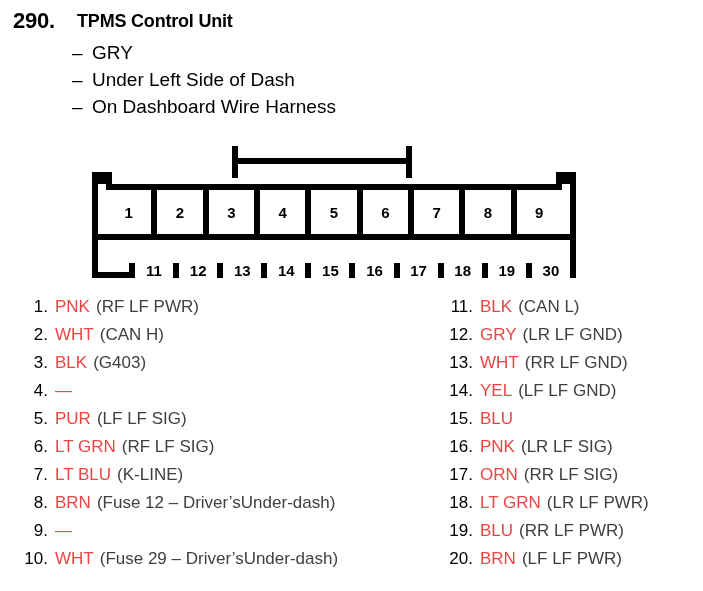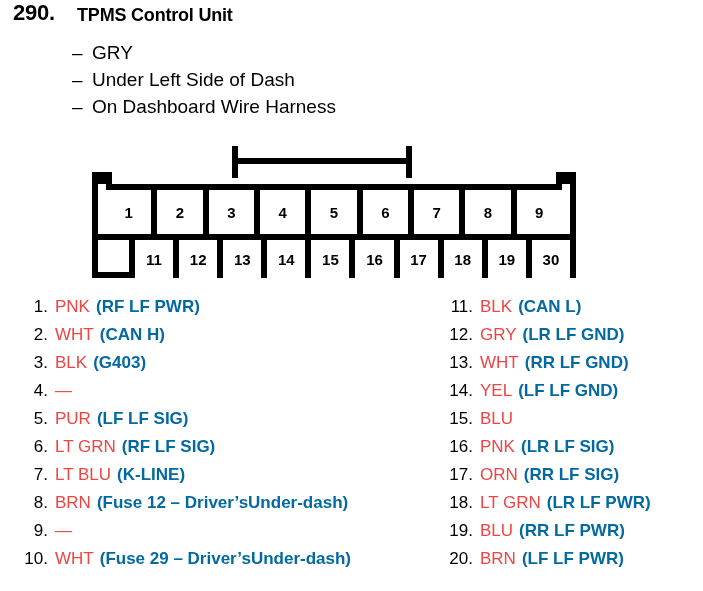--- a/index.html
+++ b/index.html
@@ -19,23 +19,23 @@
   
   #header {
     position: absolute;
     left: 0;
     top: 0;
     width: 703px;
   }
   #title-row {
     position: absolute;
     left: 13px;
-    top: 0;
-    display: flex;
-    align-items: flex-end;
+    top: 8px;
+    display: flex;
+    align-items: center;
     white-space: nowrap;
   }
   #title-number {
     font-size: 22px;
     font-weight: bold;
     letter-spacing: -0.2px;
   }
   #title-text {
     font-size: 18px;
     font-weight: bold;
@@ -153,20 +153,21 @@
     height: 6px;
     background: #000;
   }
   #row-bottom {
     position: absolute;
     left: 37px;
     top: 68px;
     width: 441px;
     height: 38px;
     display: flex;
+    align-items: flex-end;
   }
   .pin-cell {
     position: relative;
     flex: 1 1 0;
     display: flex;
     align-items: center;
     justify-content: center;
     font-size: 15px;
     font-weight: bold;
     color: #000;
@@ -204,22 +205,21 @@
     flex: none;
     text-align: right;
     color: #000;
   }
   .pin-wire {
     margin-left: 7px;
     color: #ef4444;
   }
   .pin-circuit {
     margin-left: 6px;
-    color: #0369a1;
-    font-weight: bold;
+    color: #404040;
   }
   .pin-wire.dash { letter-spacing: 0; }
 </style>
 </head>
 <body>
 
 <div id="header">
   <div id="title-row">
     <span id="title-number">290.</span>
     <span id="title-text">TPMS Control Unit</span>

